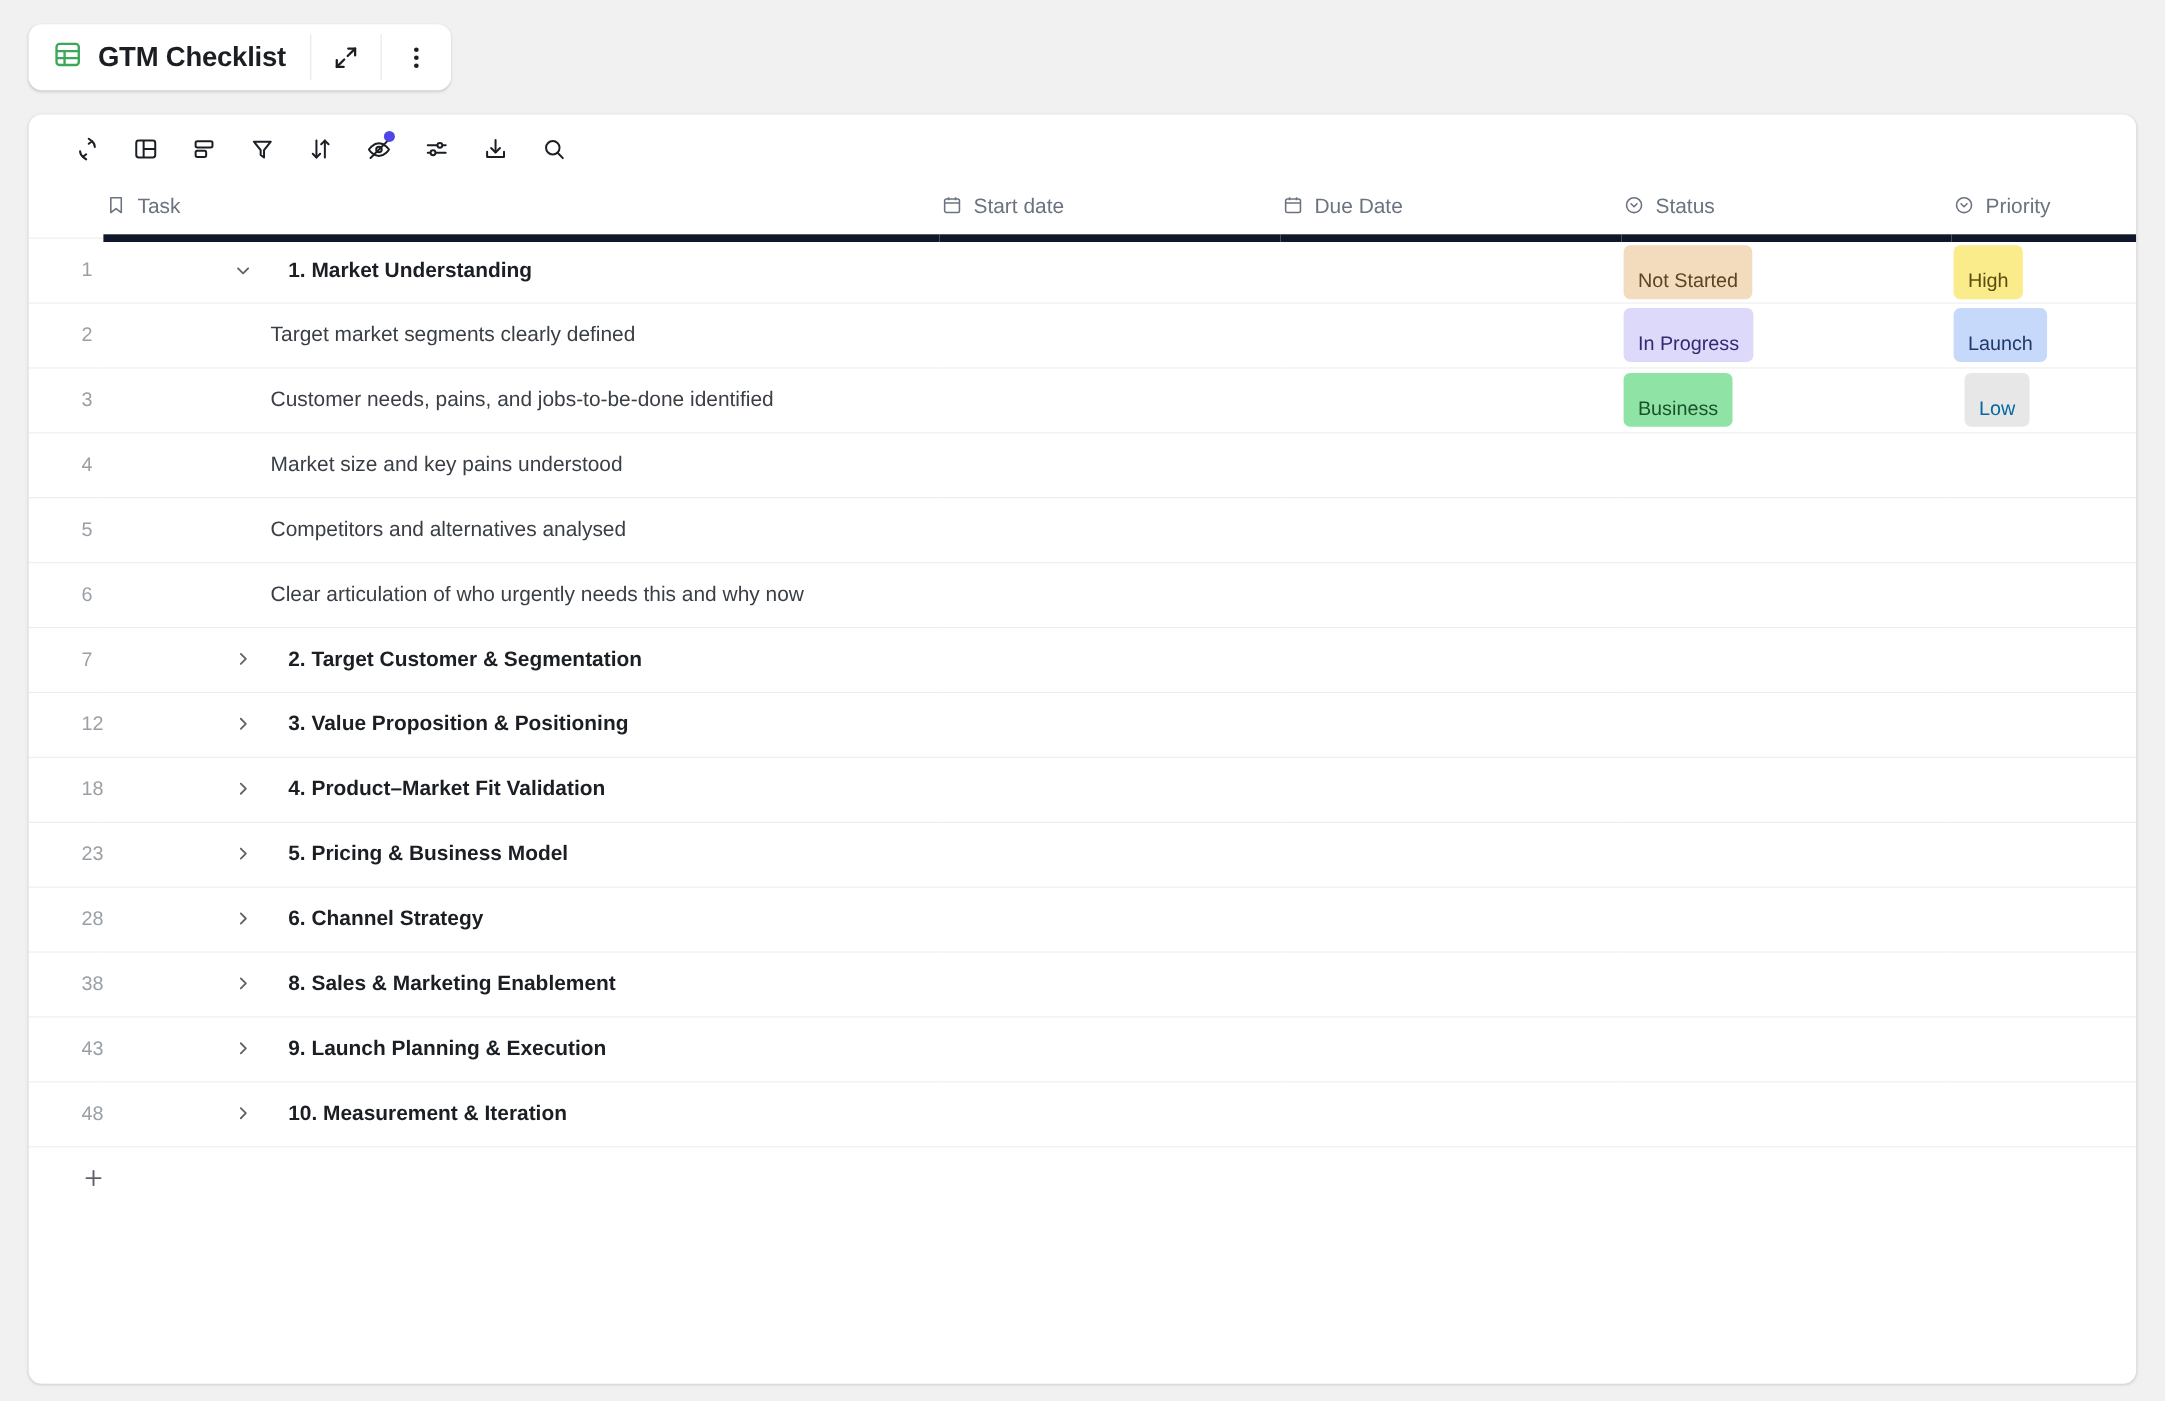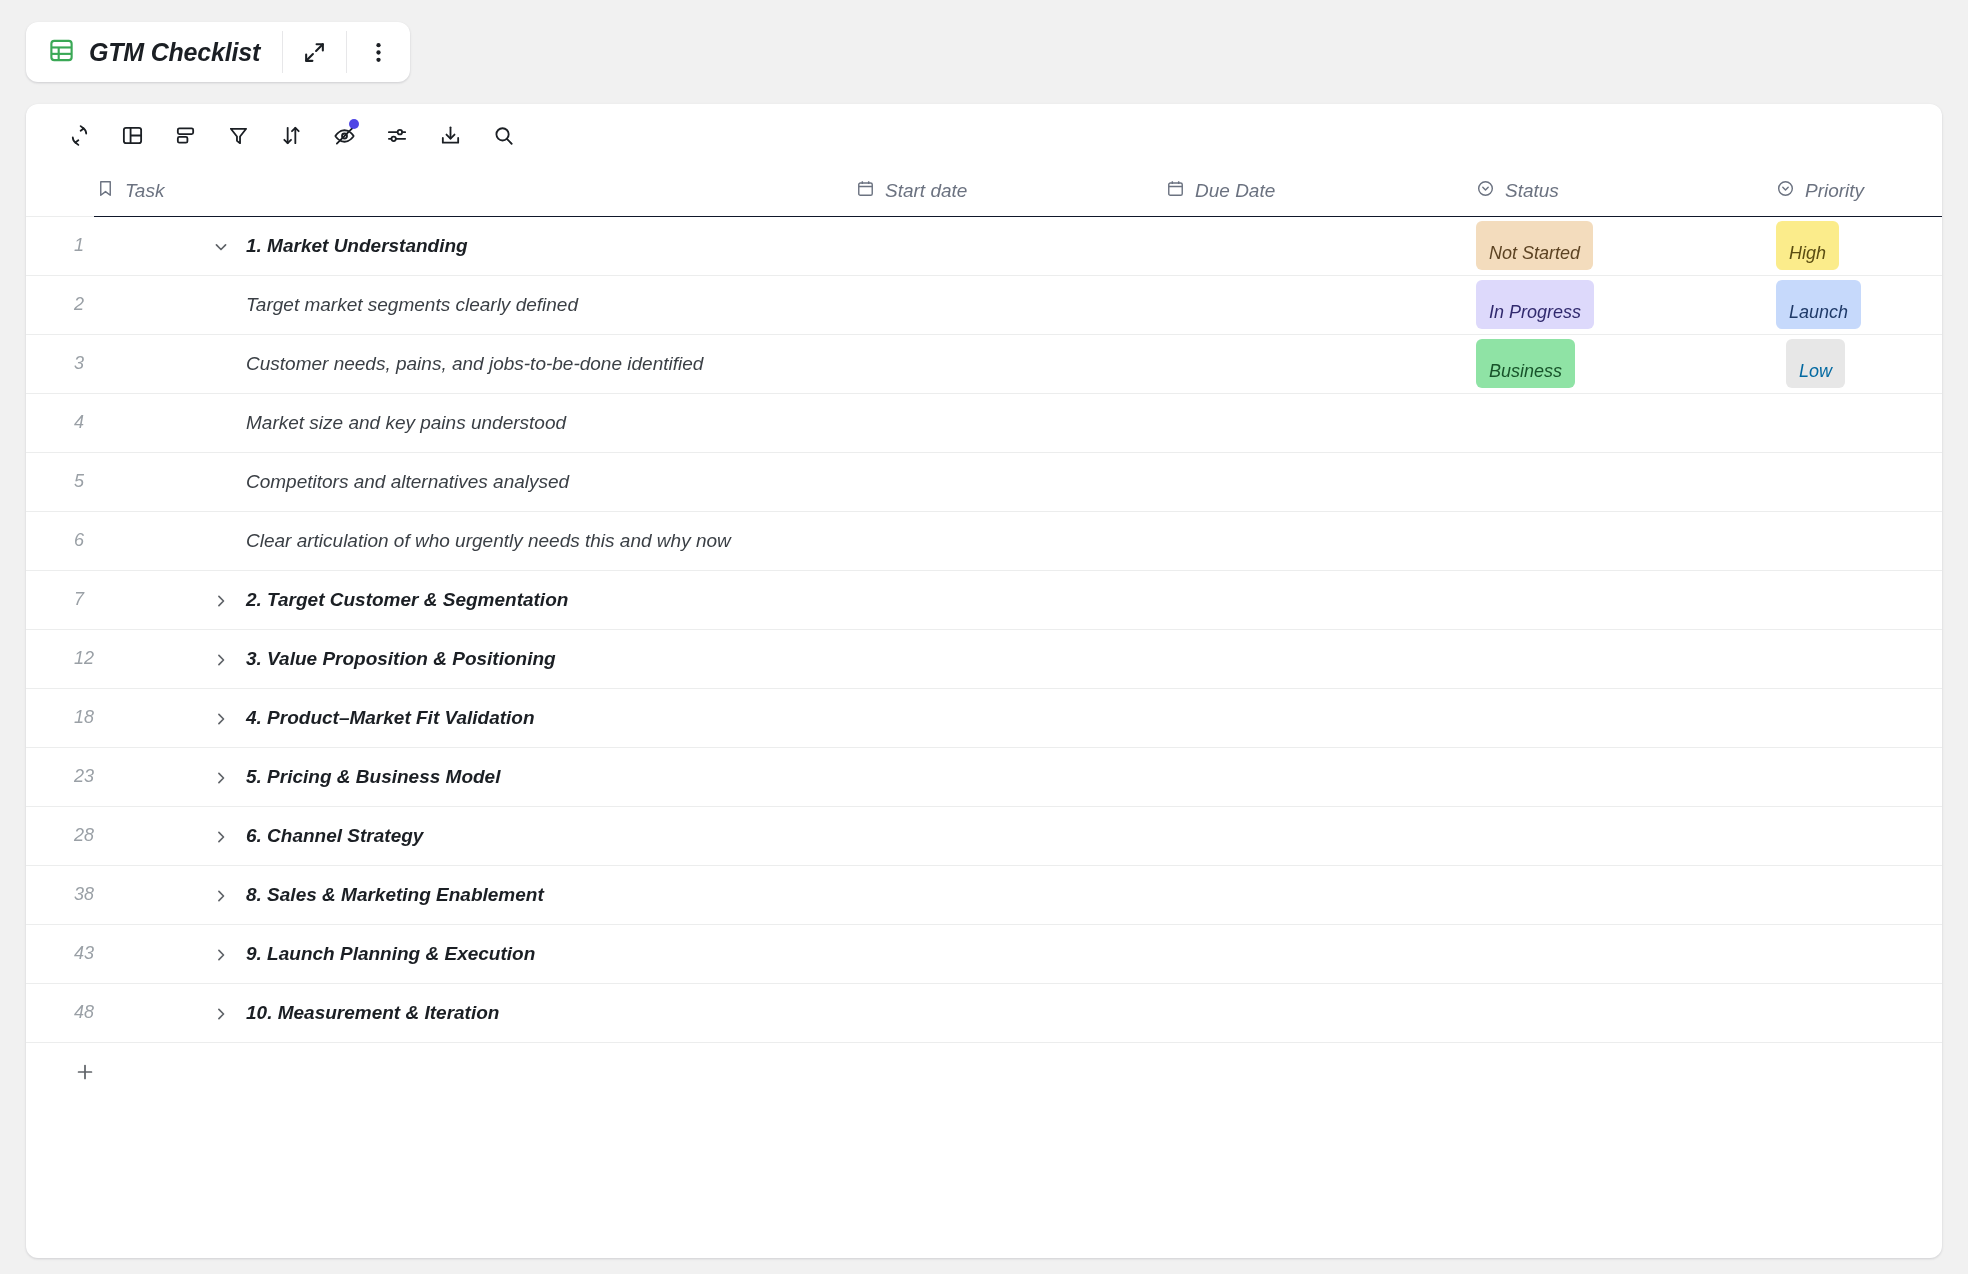--- a/index.html
+++ b/index.html
@@ -9,21 +9,20 @@
     background: #f1f1f1;
     font-family: "Liberation Sans", sans-serif;
     -webkit-font-smoothing: antialiased;
   }
   .app {
     position: relative;
     width: 1868px;
     height: 1274px;
     background: #f1f1f1;
     padding: 0;
-    font-style: italic;
   }
 
   
   .titlebar {
     position: absolute;
     left: 26px;
     top: 22px;
     height: 60px;
     display: flex;
     align-items: stretch;
@@ -104,21 +103,21 @@
   col.c-prio  { width: 168px; }
 
   thead th {
     height: 50px;
     text-align: left;
     font-size: 19px;
     font-weight: 400;
     color: #6b7280;
     vertical-align: middle;
     padding: 0;
-    border-bottom: 1px solid #0f172a;
+    border-bottom: 7px solid #0f172a;
   }
   .th-inner {
     display: flex;
     align-items: center;
     gap: 10px;
     padding-left: 2px;
   }
   thead th.num-head { border-bottom: 1px solid #eceded; }
 
   tbody td {
@@ -128,21 +127,21 @@
     vertical-align: middle;
     font-size: 19px;
     color: #2b2f36;
   }
   td.rownum {
     color: #9aa0a6;
     font-size: 18px;
     text-align: left;
     padding-left: 48px;
   }
-  .task-cell { display: flex; align-items: flex-end; }
+  .task-cell { display: flex; align-items: flex-start; gap: 16px; }
   .chev {
     width: 30px;
     display: flex; align-items: center; justify-content: center;
     margin-left: 112px;
     cursor: pointer;
     flex: none;
   }
   .task-label { margin-left: 10px; white-space: nowrap; }
   .task-label.group { font-weight: 700; color: #1b1f24; }
   .task-label.child { margin-left: 152px; color: #3a3f45; }

